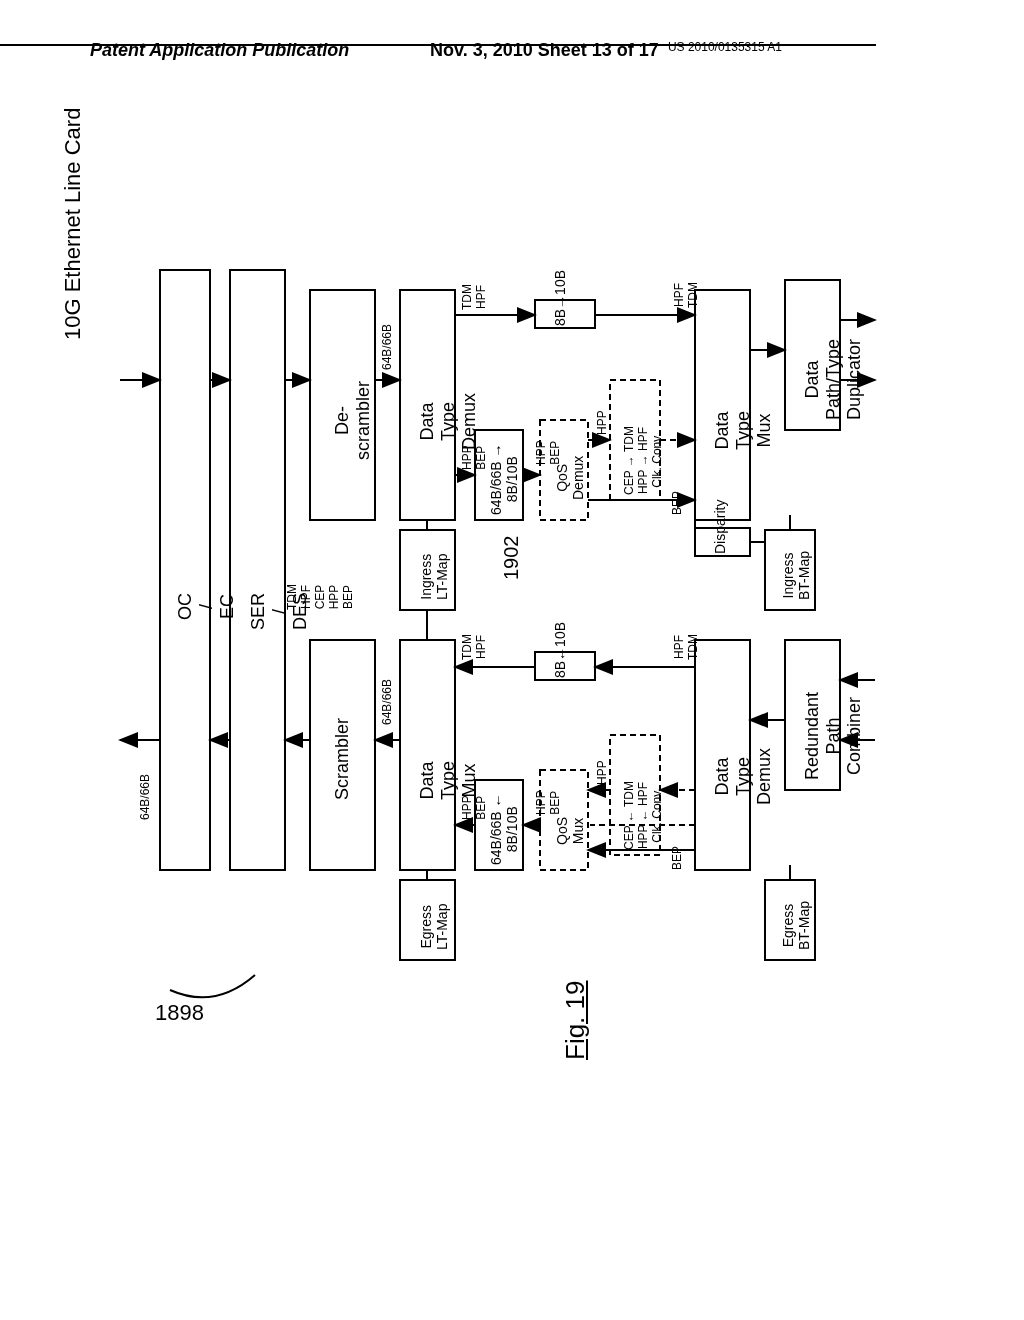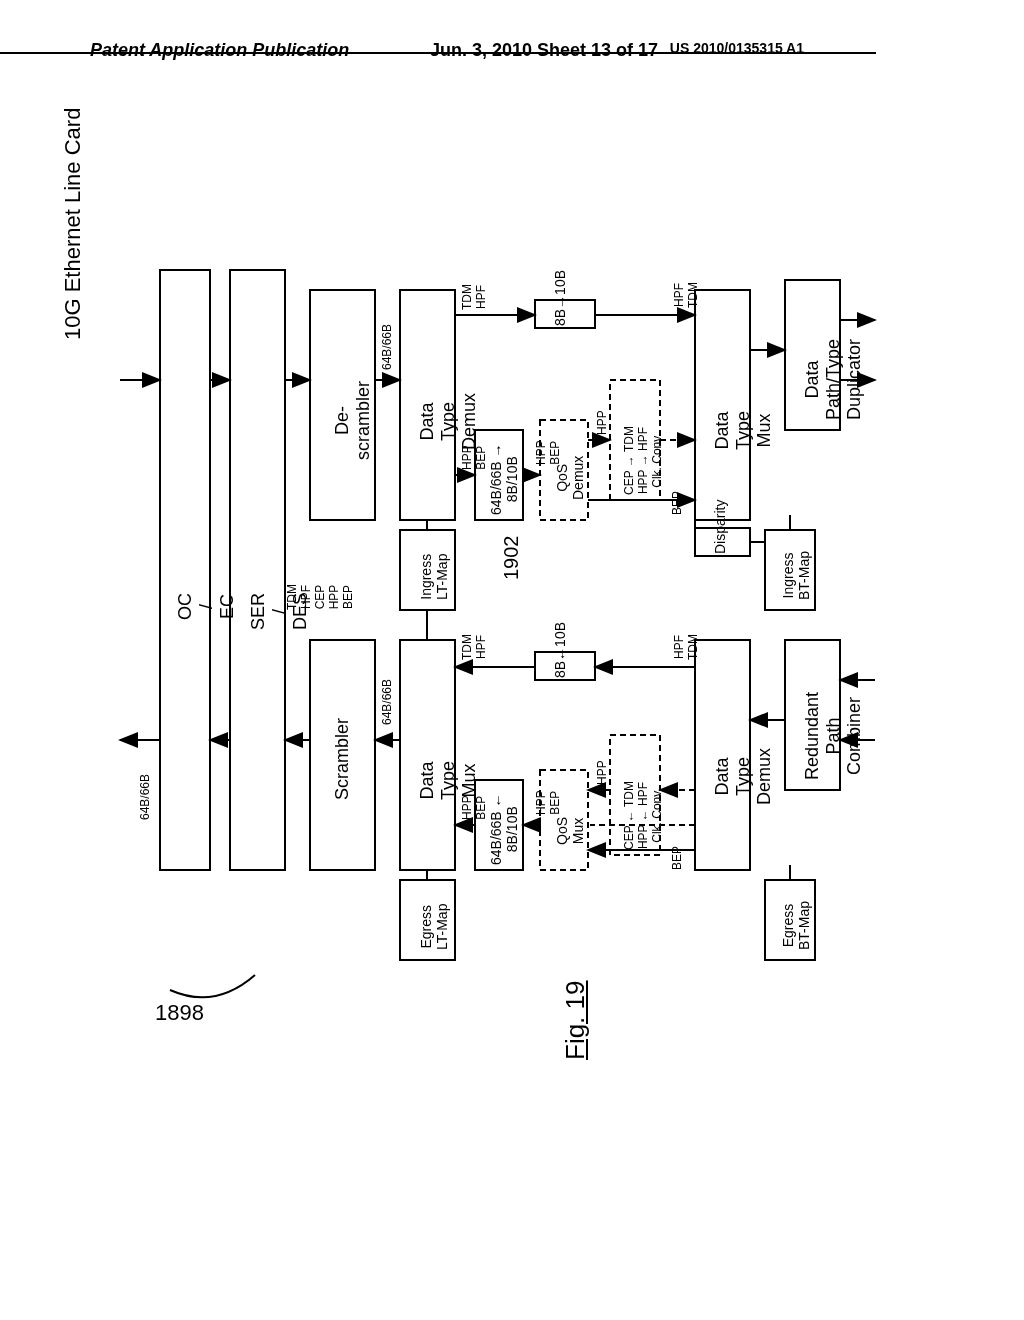--- a/index.html
+++ b/index.html
@@ -1,34 +1,34 @@
 <!DOCTYPE html>
 <html><head>
 <meta charset="utf-8">
 <style>
 body{font-family:Arial,Helvetica,sans-serif;margin:0;background:#fff;color:#000}
 .page{width:1024px;height:1320px;position:relative}
-.hdr{position:absolute;top:40px;left:0;width:876px;border-bottom:2px solid #000;padding-bottom:12px}
+.hdr{position:absolute;top:40px;left:0;width:876px;border-bottom:2px solid #000;padding-bottom:4px}
 .hdr-l{position:absolute;left:90px;font-size:18px;font-weight:bold;font-style:italic}
 .hdr-c{position:absolute;left:430px;font-size:18px;font-weight:bold}
-.hdr-r{position:absolute;right:72px;font-size:14px;font-weight:bold}
+.hdr-r{position:absolute;right:94px;font-size:12px;font-weight:normal}
 .figbody{position:absolute;top:120px;left:100px;width:824px;height:1100px}
 svg{position:absolute;top:0;left:0}
 .txt{position:absolute;font-size:18px;text-align:center;white-space:pre}
 .small{font-size:14px}
 .tiny{font-size:12px}
 .rot{transform:rotate(-90deg);transform-origin:0 0}
 </style>
 </head>
 <body>
 
 <div class="page">
 <div class="hdr">
 <span class="hdr-l">Patent Application Publication</span>
-<span class="hdr-c">Jun. 3, 2010  Sheet 13 of 17</span>
+<span class="hdr-c">Nov. 3, 2010  Sheet 13 of 17</span>
 <span class="hdr-r">US 2010/0135315 A1</span>
 </div>
 
 <div class="figbody">
 
 <div class="txt rot" style="left:-40px;top:220px;font-size:22px">10G Ethernet Line Card</div>
 
 <svg width="824" height="1100">
 <defs>
 <marker id="ah" markerWidth="10" markerHeight="8" refX="9" refY="4" orient="auto">

